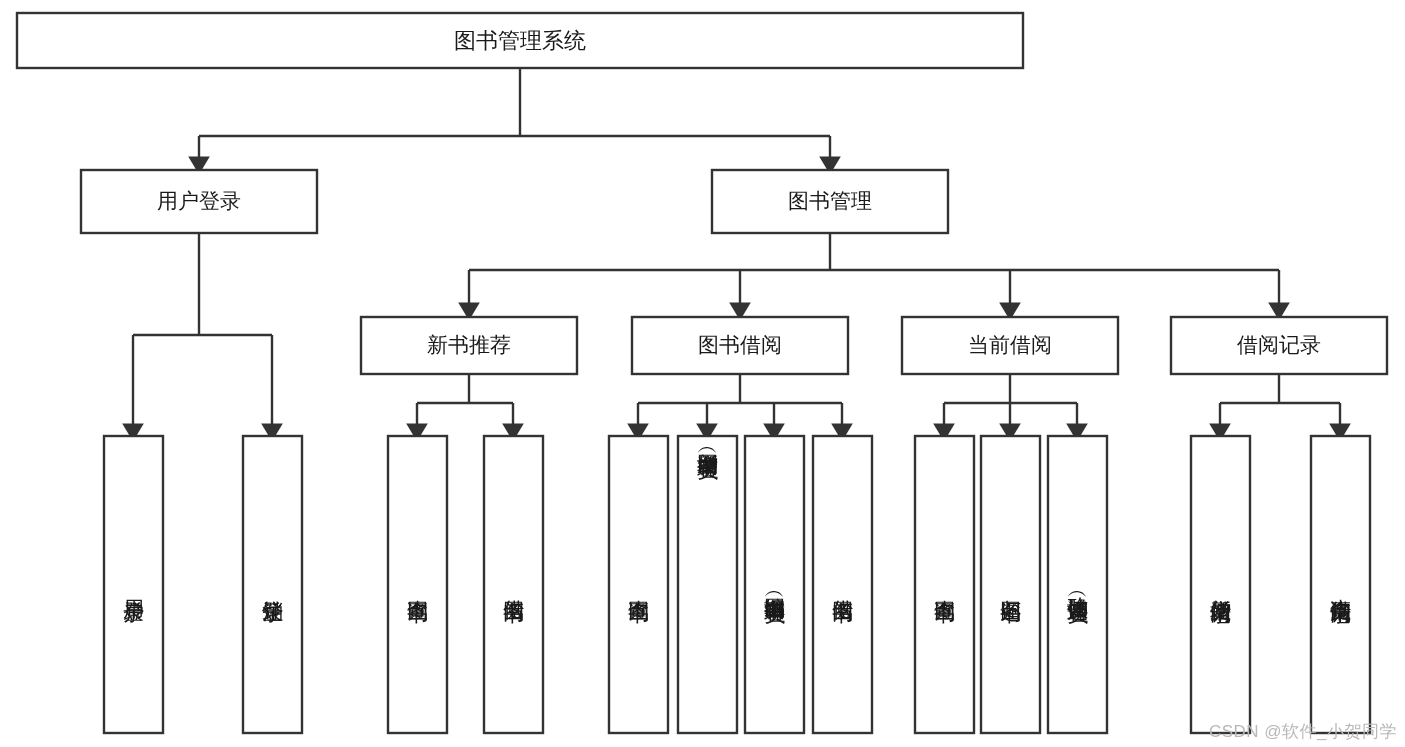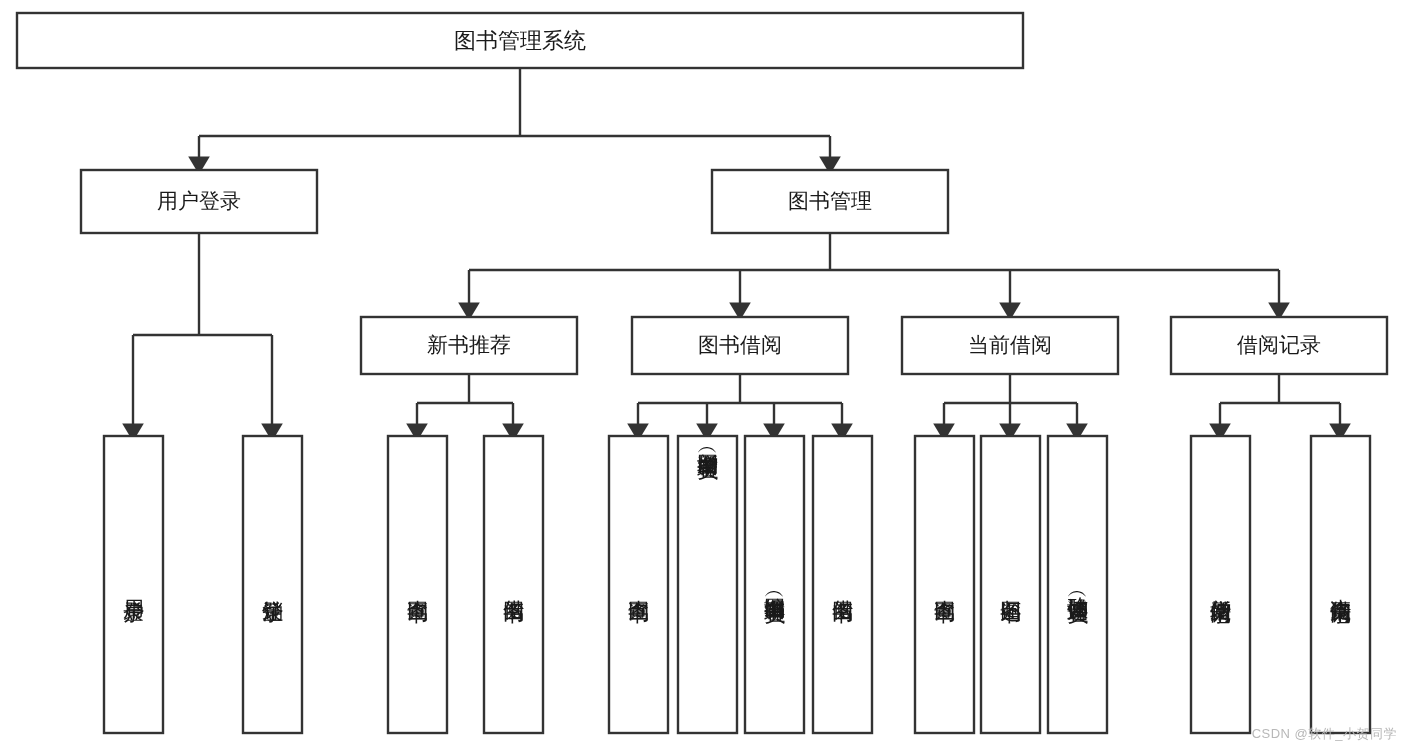--- a/index.html
+++ b/index.html
@@ -62,21 +62,21 @@
     letter-spacing: 1px;
     text-align: center;
     white-space: nowrap;
     user-select: none;
   }
   #watermark {
     position: absolute;
     right: 8px;
     bottom: 4px;
     font-family: "Liberation Sans", "DejaVu Sans", sans-serif;
-    font-size: 13px;
+    font-size: 17px;
     color: #b8b8b8;
     letter-spacing: 0.5px;
     white-space: nowrap;
     user-select: none;
     text-align: center;
   }
 </style>
 </head>
 <body>
 

